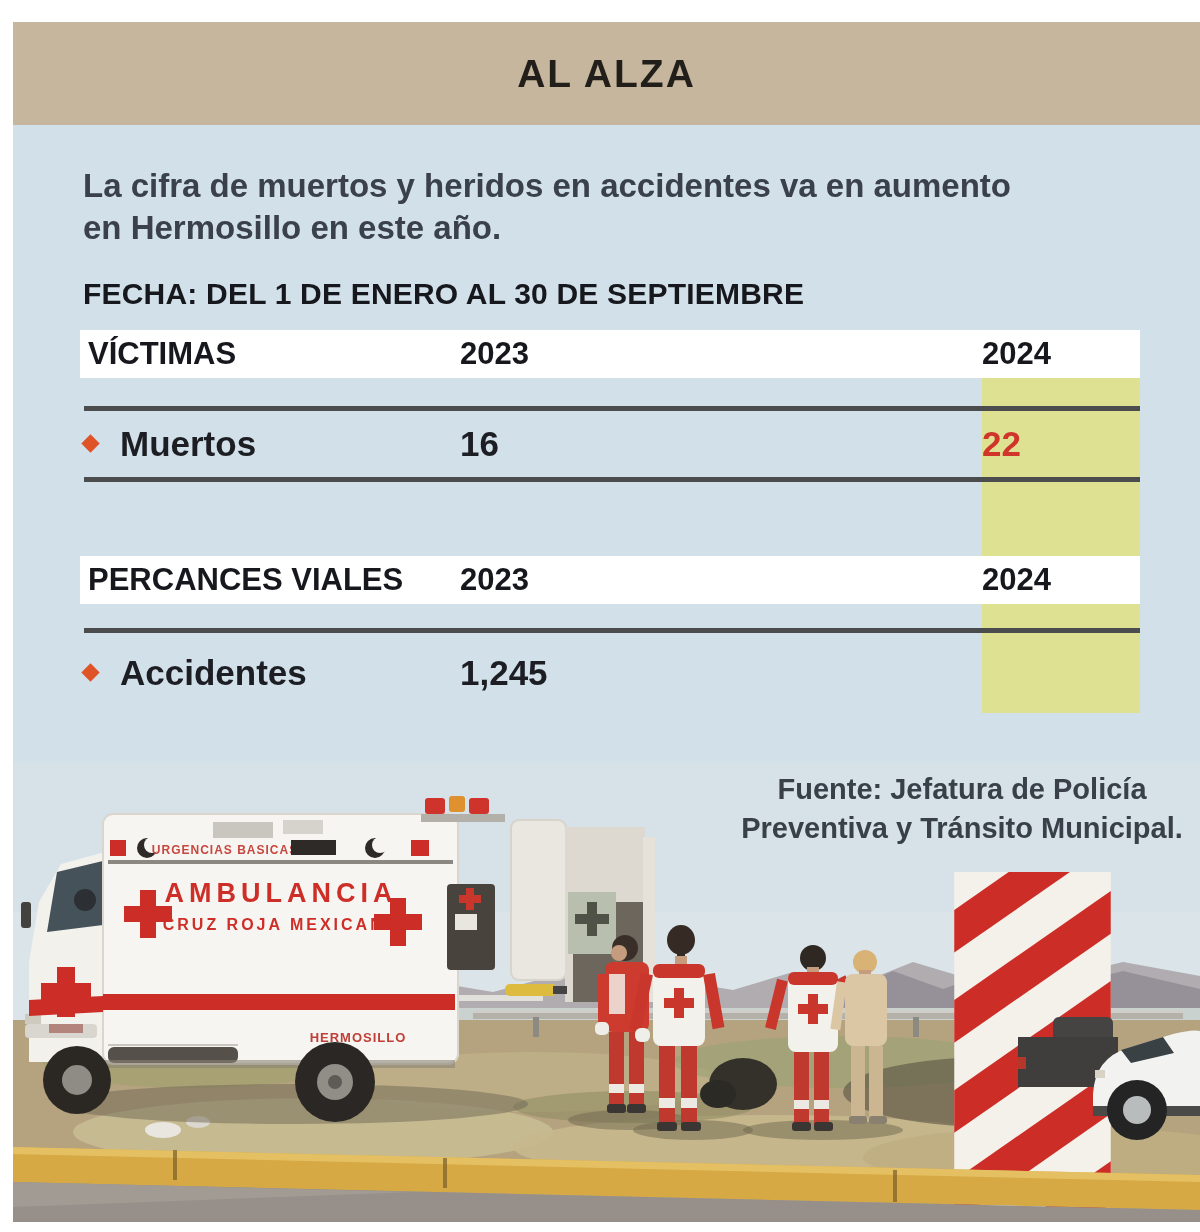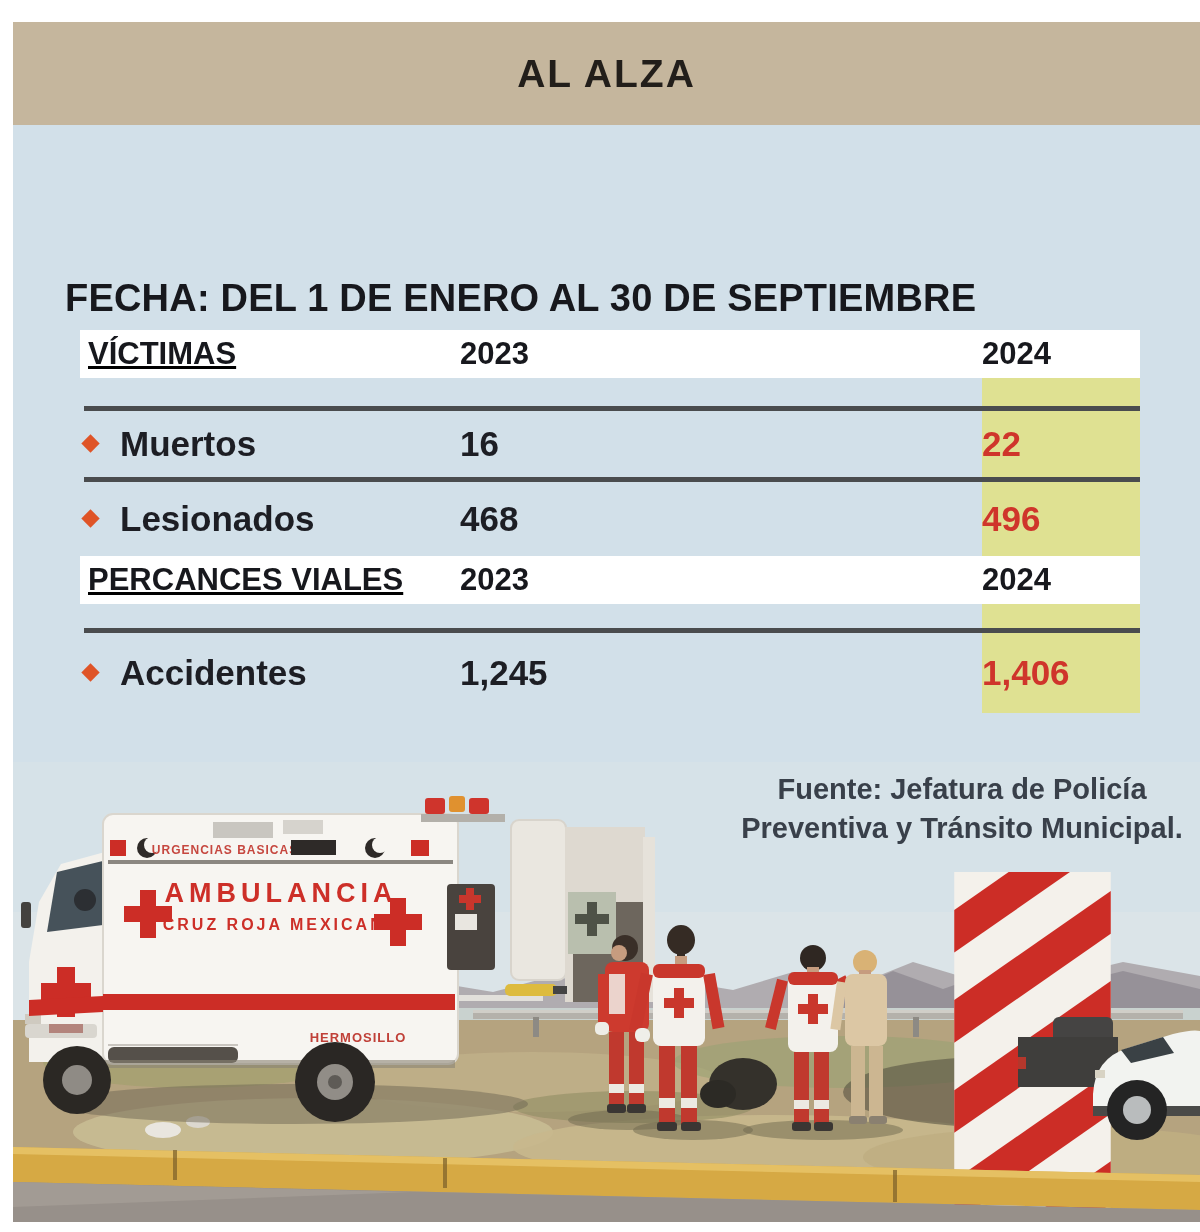--- a/index.html
+++ b/index.html
@@ -19,32 +19,32 @@
   
   .panel{
     position:absolute;left:13px;right:0;top:125px;height:1097px;
     background:#d2e0e9;
   }
   .intro{
     position:absolute;left:70px;top:40px;z-index:6;
     font-size:33px;font-weight:600;color:#3a414b;line-height:1.28;
   }
   .fecha{
-    position:absolute;left:52px;top:152px;z-index:6;
-    font-size:38px;font-weight:800;color:#17181d;letter-spacing:0.2px;
+    position:absolute;left:70px;top:152px;z-index:6;
+    font-size:30px;font-weight:800;color:#17181d;letter-spacing:0.2px;
   }
   
   .stat-table{position:absolute;left:67px;top:205px;width:1060px;height:383px;z-index:6}
   .ycol{
     position:absolute;left:902px;top:48px;width:158px;height:335px;
     background:#dfe192;z-index:1;
   }
   .hdr{
     position:absolute;left:0;width:100%;height:48px;background:#ffffff;z-index:3;
-    display:flex;align-items:center;text-decoration:underline;
+    display:flex;align-items:center;
   }
   .hdr-1{top:0}
   .hdr-2{top:226px}
   .hdr .t{margin-left:8px;font-size:31px;font-weight:800;color:#17181d}
   .col-mid{position:absolute;left:380px;width:380px;}
   .col-right{position:absolute;left:902px;width:158px;text-align:left}
   .hdr .col-mid,.hdr .col-right{font-size:31px;font-weight:800;color:#17181d}
   .rule{position:absolute;left:4px;right:0;height:5px;background:#4a4c4e;z-index:4}
   .rule-1{top:76px}.rule-2{top:147px}.rule-3{top:298px}
   .row{position:absolute;left:0;width:100%;display:flex;align-items:center;z-index:2}
@@ -69,20 +69,24 @@
 </style>
 </head>
 <body>
 
 <div class="tan-band">
   <div class="title">AL ALZA</div>
 </div>
 
 <div class="panel">
 
+  <div class="intro">
+    <div>La cifra de muertos y heridos en accidentes va en aumento</div>
+    <div>en Hermosillo en este año.</div>
+  </div>
 
   <div class="fecha">FECHA: DEL 1 DE ENERO AL 30 DE SEPTIEMBRE</div>
 
   <div class="stat-table">
     <div class="ycol"></div>
 
     <div class="hdr hdr-1">
       <span class="t">VÍCTIMAS</span>
       <span class="col-mid">2023</span>
       <span class="col-right">2024</span>
@@ -92,40 +96,33 @@
 
     <div class="row row-muertos">
       <span class="diamond"></span>
       <span class="lbl">Muertos</span>
       <span class="col-mid v1">16</span>
       <span class="col-right v2">22</span>
     </div>
 
     <div class="rule rule-2"></div>
 
-    <div class="row row-lesionados">
-      <span class="diamond"></span>
-      <span class="lbl">Lesionados</span>
-      <span class="col-mid v1">468</span>
-      <span class="col-right v2">496</span>
-    </div>
 
     <div class="hdr hdr-2">
       <span class="t">PERCANCES VIALES</span>
       <span class="col-mid">2023</span>
       <span class="col-right">2024</span>
     </div>
 
     <div class="rule rule-3"></div>
 
     <div class="row row-accidentes">
       <span class="diamond"></span>
       <span class="lbl">Accidentes</span>
       <span class="col-mid v1">1,245</span>
-      <span class="col-right v2">1,406</span>
     </div>
   </div>
 
   <div class="source">
     <div>Fuente: Jefatura de Policía</div>
     <div>Preventiva y Tránsito Municipal.</div>
   </div>
 
   <div class="photo">
     <svg viewBox="0 0 1187 460" preserveAspectRatio="none">

